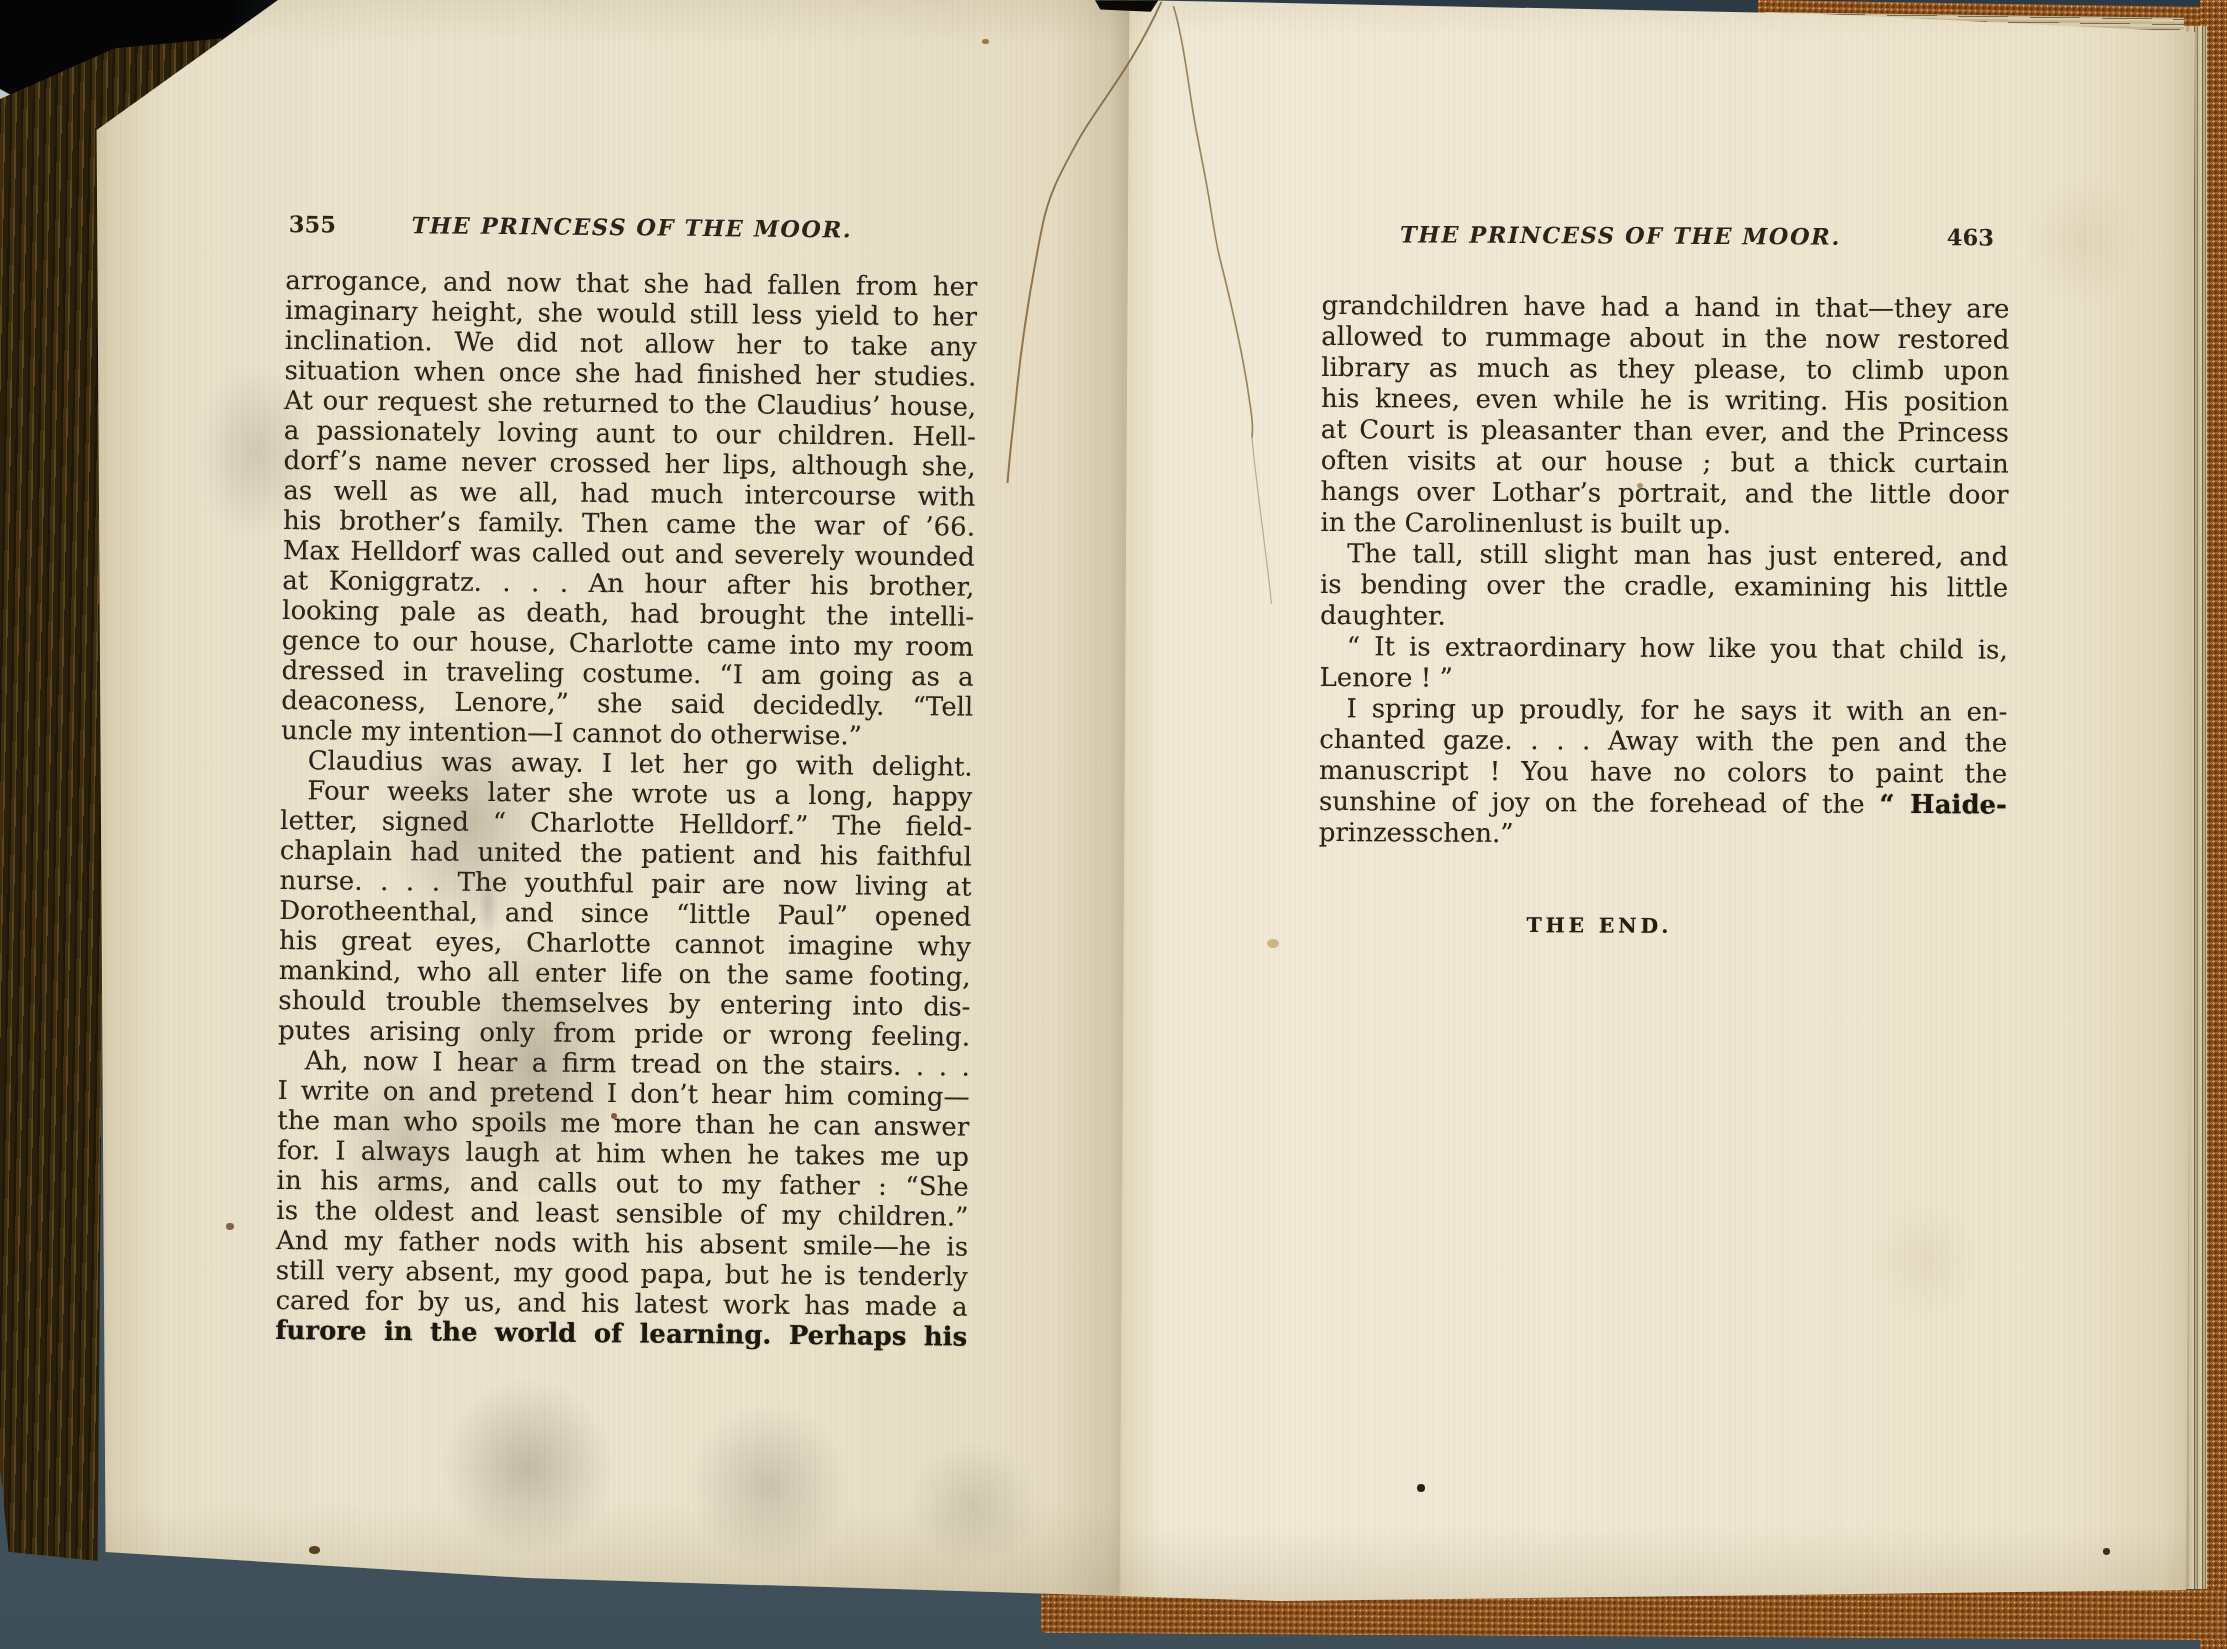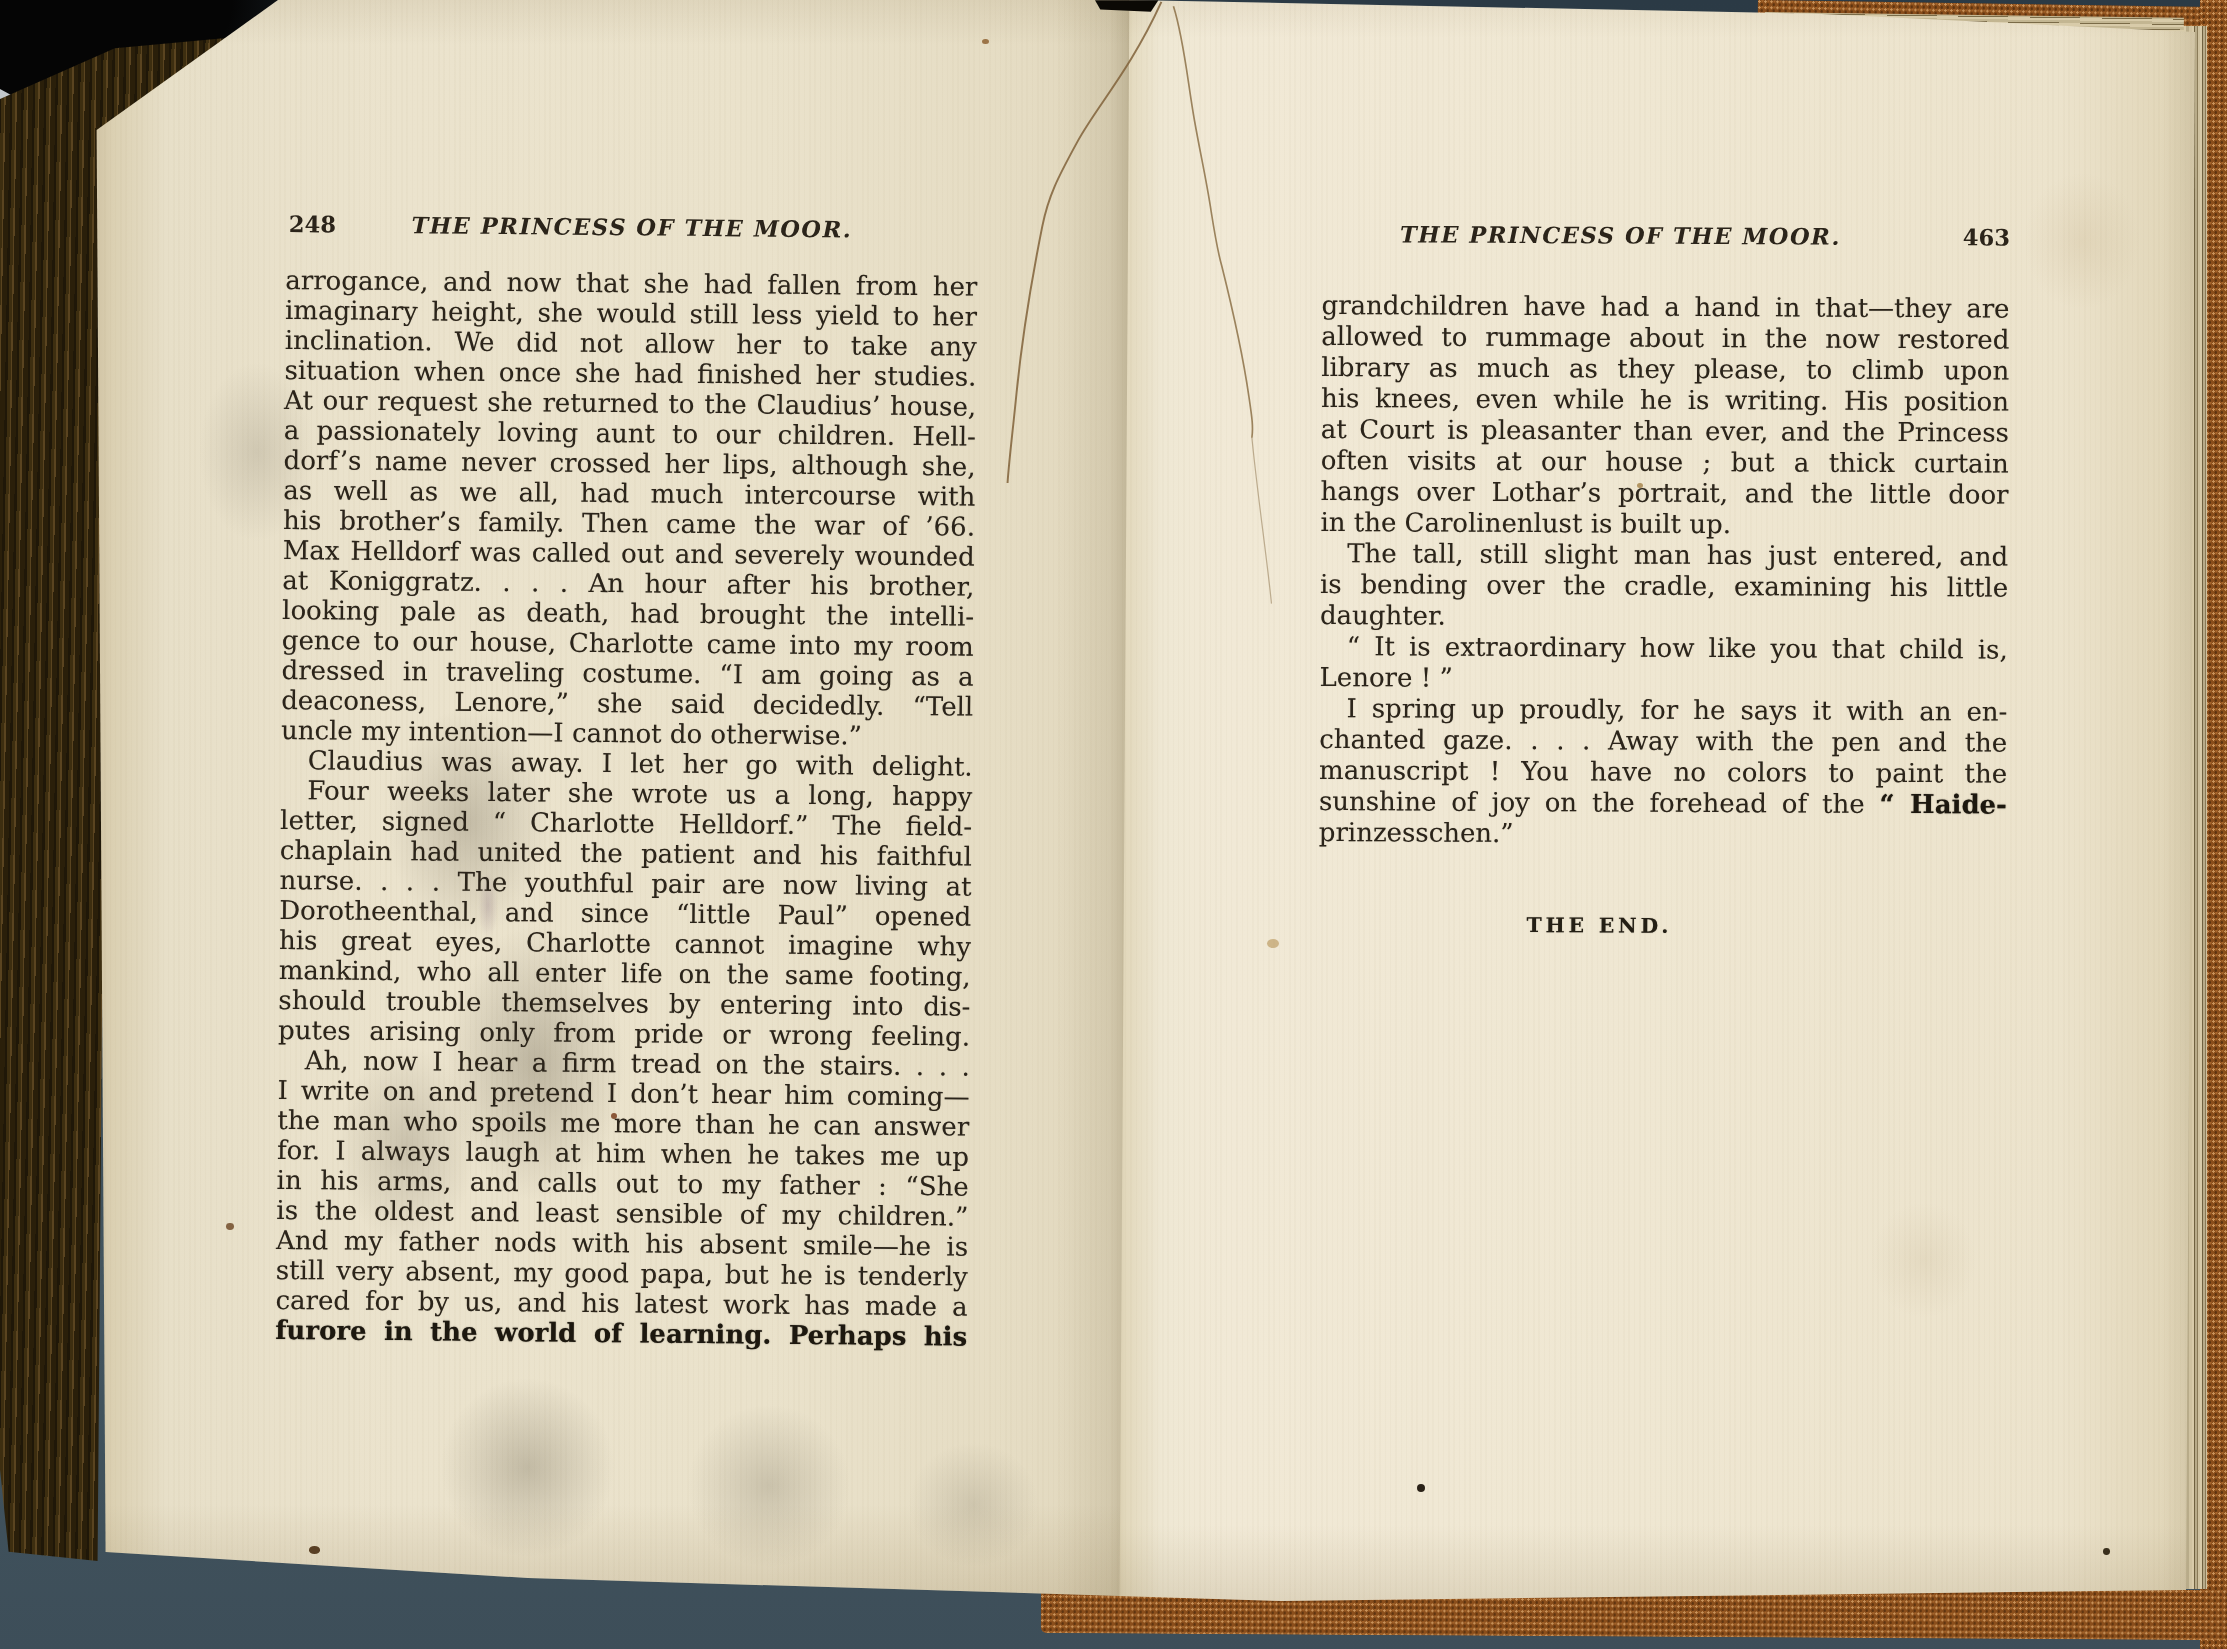--- a/index.html
+++ b/index.html
@@ -60,21 +60,21 @@
   .cracks{position:absolute;left:0;top:0;pointer-events:none;}
 
   
   .text-group{position:absolute;color:#2b241a;}
   .tg-left{left:286px;top:211px;width:692px;transform:rotate(0.55deg);transform-origin:0 0;}
   .tg-right{left:1322px;top:221px;width:688px;transform:rotate(0.3deg);transform-origin:0 0;}
   .runhead{position:relative;height:33px;font-style:italic;font-weight:bold;font-size:22.6px;letter-spacing:1.5px;}
   .runhead .title{display:block;text-align:center;}
   .runhead .pn{position:absolute;top:0;font-style:normal;font-weight:bold;letter-spacing:0;}
   .tg-left .pn{left:3px;}
-  .tg-right .pn{right:0;}
+  .tg-right .pn{right:16px;}
   .bodylines{position:absolute;left:0;width:100%;}
   .tg-left .bodylines{top:54px;}
   .tg-right .bodylines{top:69px;}
   .tl{font-size:26px;color:#2b241a;white-space:nowrap;text-shadow:0 0 0.8px rgba(43,36,26,0.35);}
   .tg-left .tl{height:30px;line-height:30px;}
   .tg-right .tl{height:31px;line-height:31px;}
   .tl.j{white-space:normal;text-align:justify;text-align-last:justify;}
   .tl.in{text-indent:27px;}
   .tl.bd,.tl .bd{font-weight:bold;color:#1d180f;text-shadow:0 0 1.2px rgba(29,24,15,0.65);}
   .the-end{position:absolute;top:691px;left:0;width:100%;text-align:center;
@@ -125,21 +125,21 @@
 
   <svg class="cracks" width="2227" height="1650" viewBox="0 0 2953 2187">
     <path d="M1452,0 L1536,0 L1526,15 L1459,12 Z" fill="#0b0905"></path>
     <path d="M1540,2 C1500,90 1455,140 1430,185 C1402,236 1390,260 1382,300 C1368,370 1356,440 1348,520 C1342,580 1338,610 1336,640" fill="none" stroke="#806239" stroke-width="2.6" opacity="0.85"></path>
     <path d="M1556,8 C1570,52 1575,110 1584,160 C1592,205 1600,240 1606,280 C1612,318 1616,338 1620,352 C1632,400 1648,470 1656,525 C1660,552 1662,565 1660,580" fill="none" stroke="#86693e" stroke-width="2.2" opacity="0.8"></path>
     <path d="M1660,580 C1668,660 1680,740 1686,800" fill="none" stroke="#8a7048" stroke-width="1.6" opacity="0.5"></path>
   </svg>
 
   <div class="text-group tg-left">
     <div class="runhead">
-      <span class="pn">248</span>
+      <span class="pn">355</span>
       <span class="title">THE PRINCESS OF THE MOOR.</span>
     </div>
     <div class="bodylines" id="body-left">
         <div class="tl j">arrogance, and now that she had fallen from her</div>
         <div class="tl j">imaginary height, she would still less yield to her</div>
         <div class="tl j">inclination.  We did not allow her to take any</div>
         <div class="tl j">situation when once she had finished her studies.</div>
         <div class="tl j">At our request she returned to the Claudius’ house,</div>
         <div class="tl j">a passionately loving aunt to our children.   Hell-</div>
         <div class="tl j">dorf’s name never crossed her lips, although she,</div>

